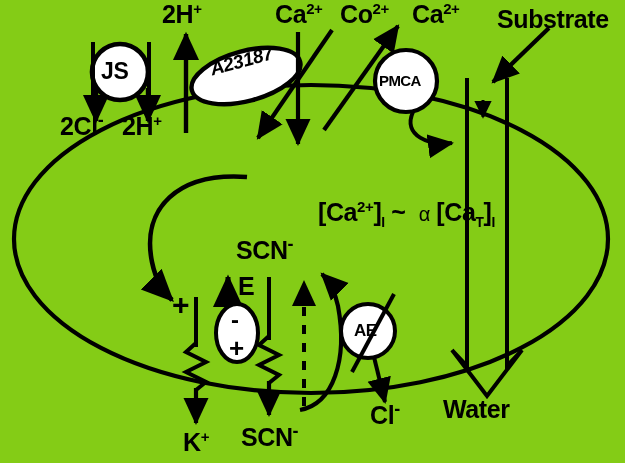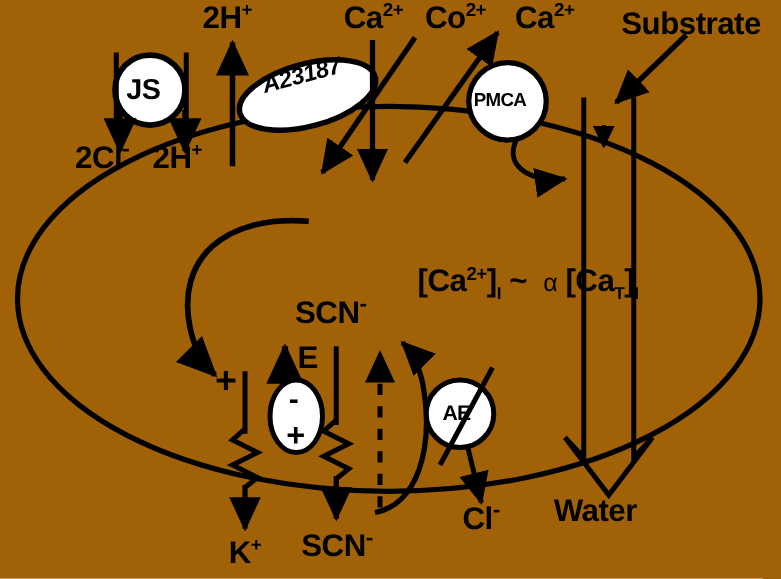--- a/index.html
+++ b/index.html
@@ -4,21 +4,21 @@
 <style>
   html, body {
     margin: 0;
     padding: 0;
     background: #ffffff;
   }
   #canvas {
     position: relative;
     width: 625px;
     height: 463px;
-    background: #a16207;
+    background: #84cc16;
     overflow: hidden;
     font-family: "Liberation Sans", sans-serif;
   }
   #canvas svg {
     position: absolute;
     left: 0;
     top: 0;
   }
   .lbl {
     position: absolute;
@@ -184,21 +184,21 @@
   <div class="lbl ital" style="left:208px; top:60px; transform:rotate(-15deg); transform-origin:left top;">A23187</div>
 
   <div class="lbl nodeS" style="left:379px; top:73px;">PMCA</div>
 
   <div class="lbl node" style="left:354px; top:322px;">AE</div>
 
 
 
 
 
-  <div class="lbl big" style="left:318px; top:213px;margin-left:16px;">
+  <div class="lbl big" style="left:318px; top:200px;">
     <span>[</span><span>Ca</span><sup>2+</sup><span>]</span><sub>I</sub>
     <span>~</span>
     &nbsp;<span class="alpha">α</span>
     <span>[</span><span>Ca</span><sub>T</sub><span>]</span><sub>I</sub>
   </div>
 
   <div class="lbl big" style="left:236px; top:238px;">
     <span>SCN</span><span class="supminus">-</span>
   </div>
 

